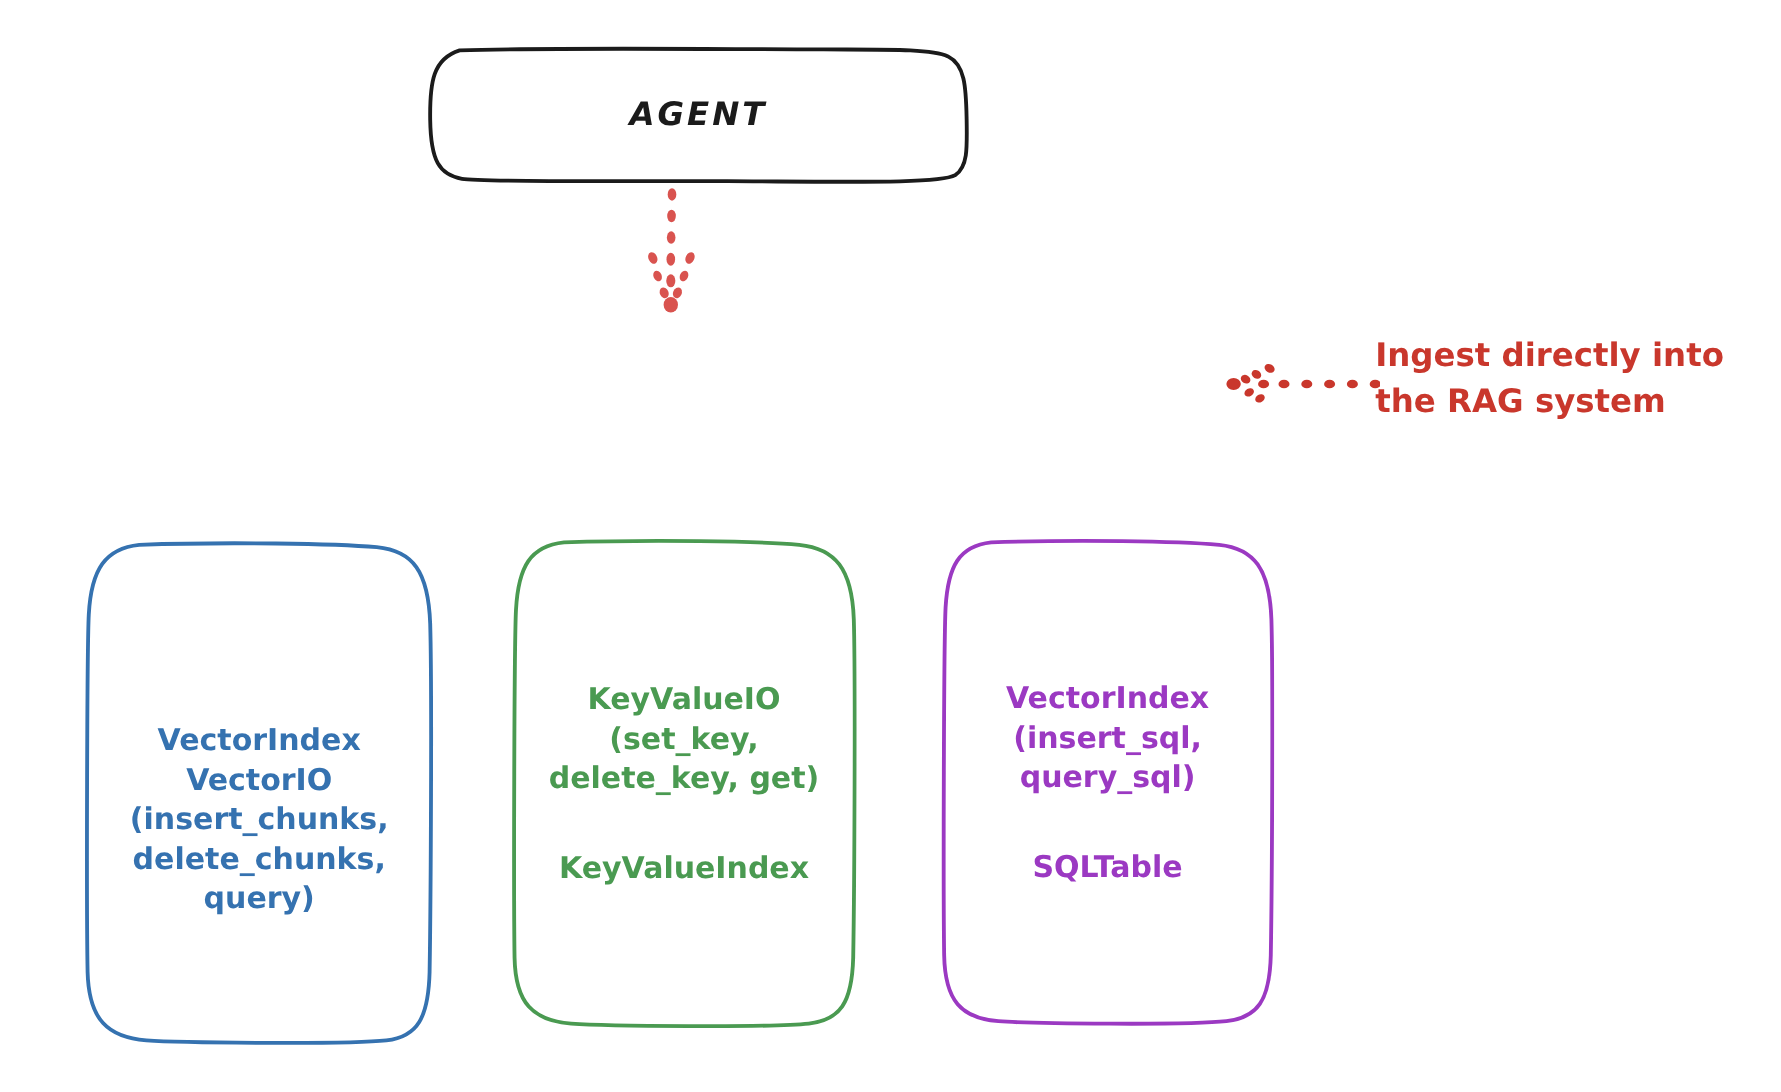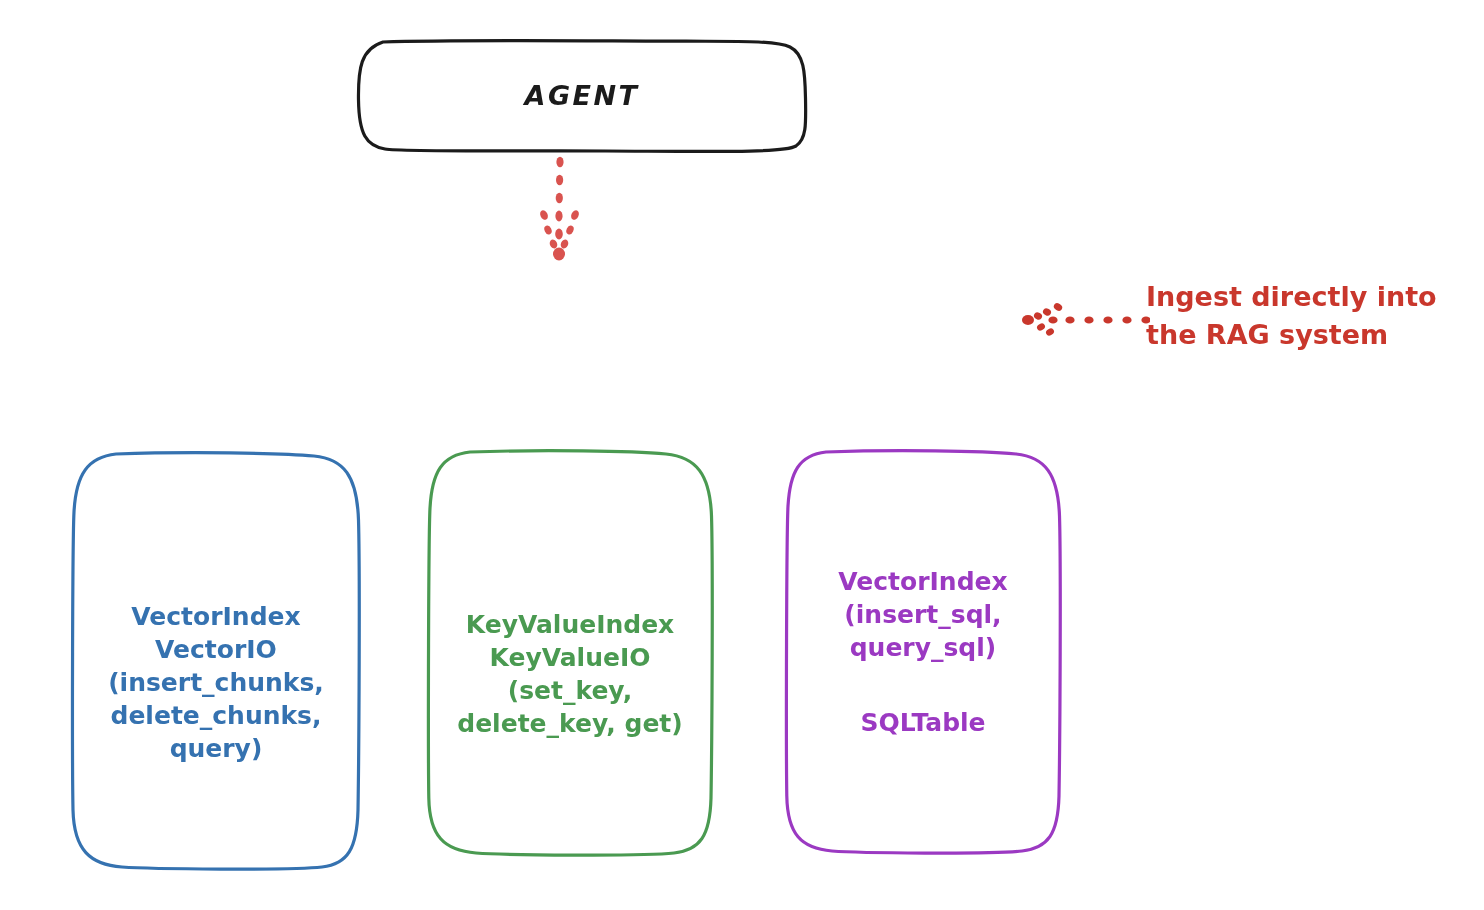--- a/index.html
+++ b/index.html
@@ -243,24 +243,24 @@
   </div>
 
   <div class="node provider-node" id="keyvalueio-node">
     <svg class="sketch-svg" viewBox="0 0 288 410" preserveAspectRatio="none">
       <path class="sketch-border" d="M44,4 C118,1.5 206,3 240,6 C270,9 284,26 285.5,68
                C287,116 286,292 285,350 C284,388 274,402 248,405
                C216,408.5 78,407 50,405 C18,402.5 3.5,388 2.8,350
                C2,300 2.5,88 4,60 C6,24 16,7 44,4 Z"></path>
     </svg>
     <div class="node-inner">
-      <div class="node-label index">KeyValueIndex</div>
       <div class="node-label api">KeyValueIO
 (set_key,
 delete_key, get)</div>
+      <div class="node-label index">KeyValueIndex</div>
     </div>
   </div>
 
   <div class="node provider-node" id="relationalio-node">
     <svg class="sketch-svg" viewBox="0 0 278 408" preserveAspectRatio="none">
       <path class="sketch-border" d="M42,4 C114,1.5 198,3 232,6 C261,9 274,26 275.5,68
                C277,116 276,290 275,348 C274,386 264,400 238,403
                C206,406.5 74,405 48,403 C17,400.5 3.5,386 2.8,348
                C2,298 2.5,86 4,58 C6,24 15,7 42,4 Z"></path>
     </svg>

